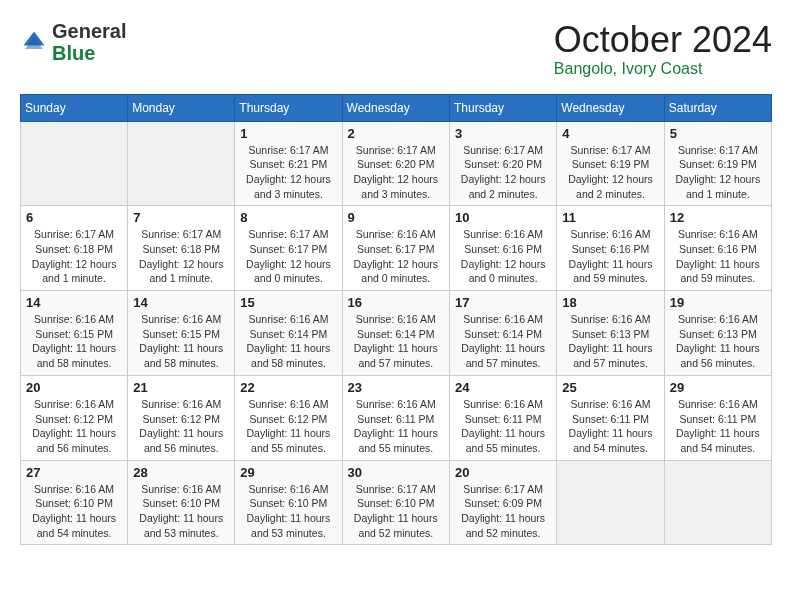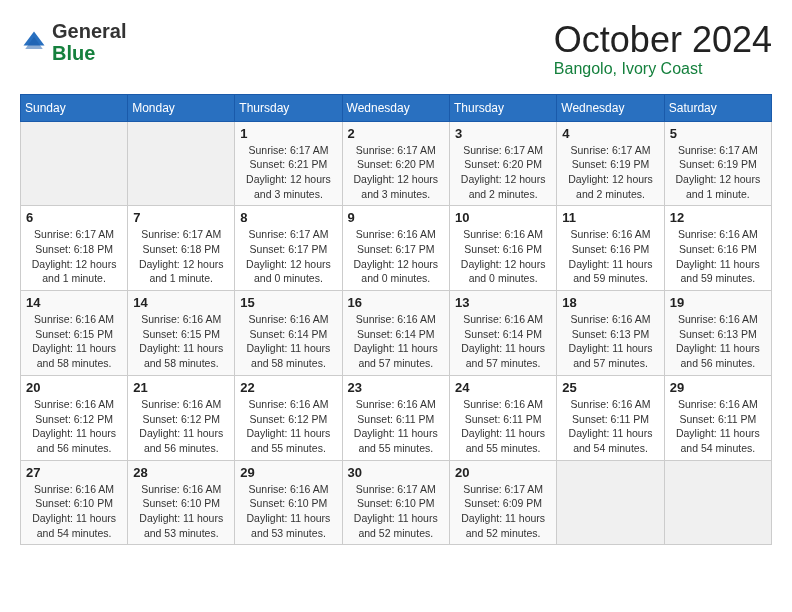--- a/index.html
+++ b/index.html
@@ -220,21 +220,21 @@
 Sunset: 6:14 PM
 Daylight: 11 hours and 58 minutes.</div>
         </td>
         <td>
           <span class="day-number">16</span>
           <div class="day-info">Sunrise: 6:16 AM
 Sunset: 6:14 PM
 Daylight: 11 hours and 57 minutes.</div>
         </td>
         <td>
-          <span class="day-number">13</span>
+          <span class="day-number">17</span>
           <div class="day-info">Sunrise: 6:16 AM
 Sunset: 6:14 PM
 Daylight: 11 hours and 57 minutes.</div>
         </td>
         <td>
           <span class="day-number">18</span>
           <div class="day-info">Sunrise: 6:16 AM
 Sunset: 6:13 PM
 Daylight: 11 hours and 57 minutes.</div>
         </td>

